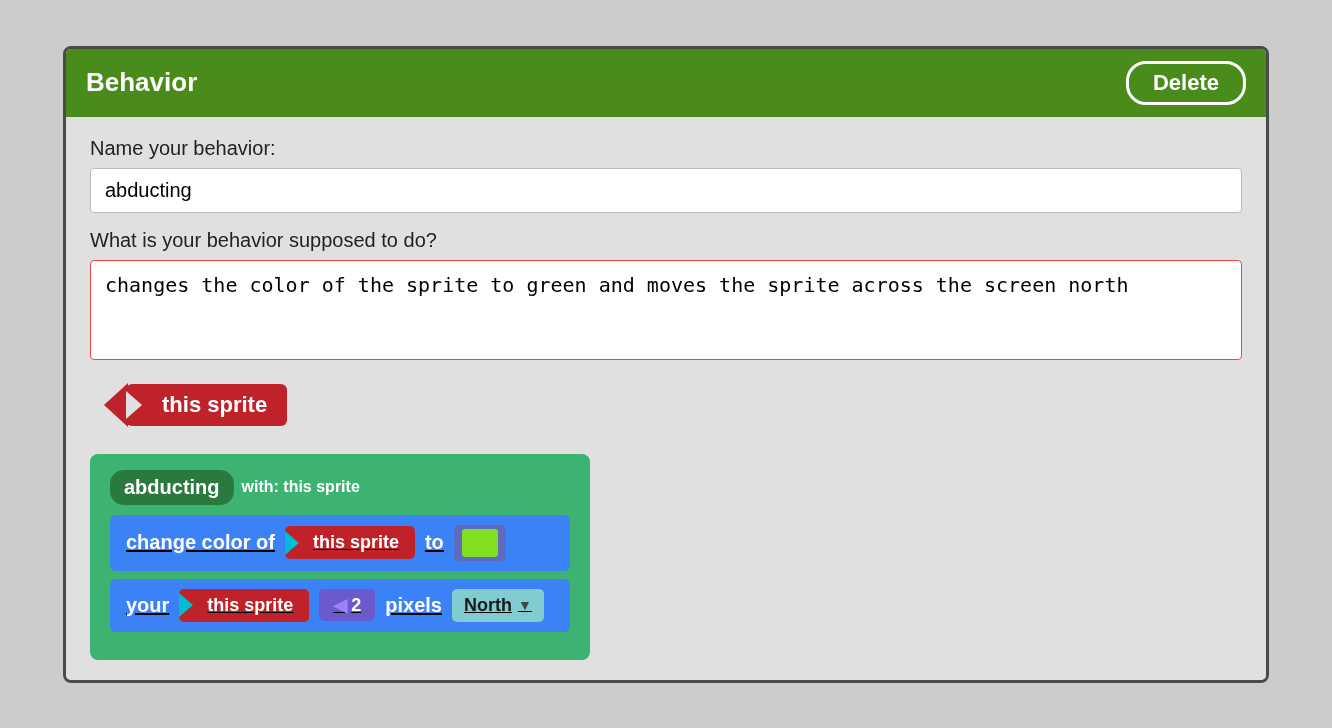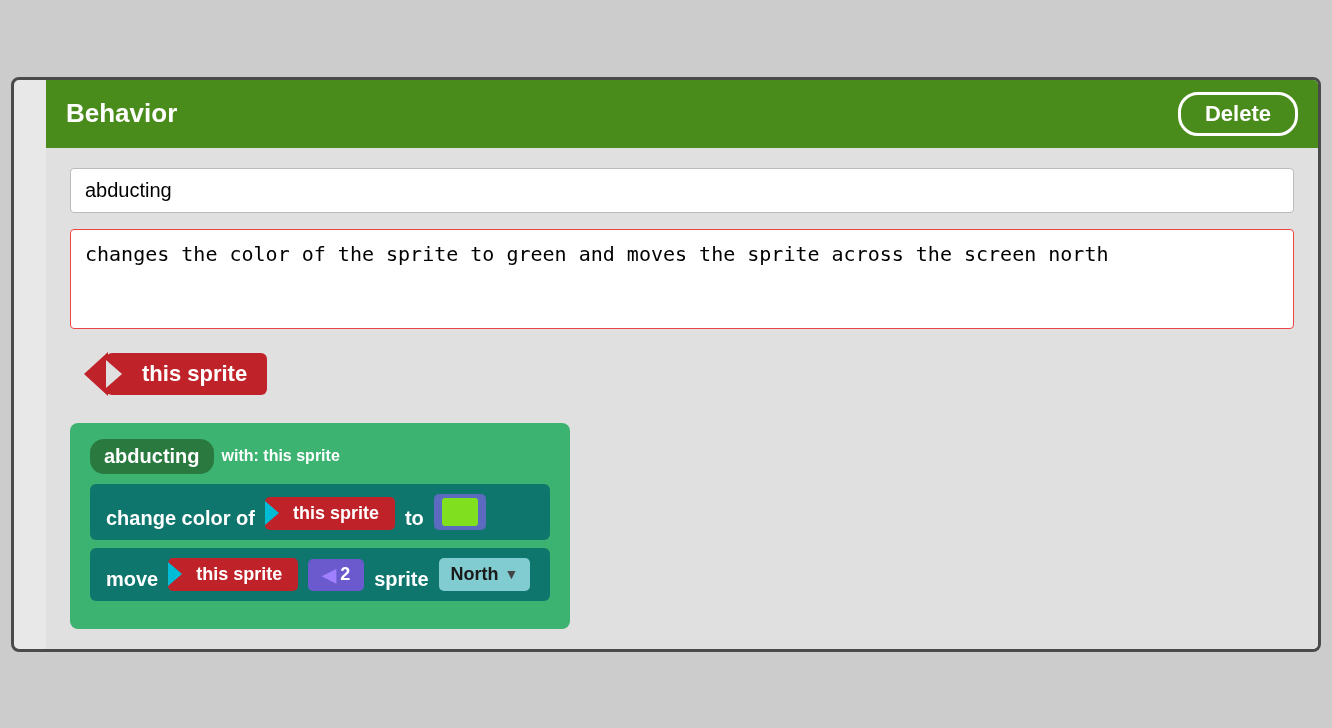--- a/index.html
+++ b/index.html
@@ -7,26 +7,25 @@
       font-family: 'Arial', sans-serif;
       background: #ccc;
       display: flex;
       justify-content: center;
       align-items: center;
       width: 1332px;
       height: 728px;
       overflow: hidden;
     }
     .dialog {
-      width: 1310px;
+      width: 1206px;
       background: #e8e8e8;
       border: 3px solid #4a4a4a;
       border-radius: 8px;
       overflow: hidden;
-      padding-left: 32px;
     }
     .header {
       background: #4a8c1c;
       padding: 12px 20px;
       display: flex;
       align-items: center;
       justify-content: space-between;
     }
     .header-title {
       color: white;
@@ -133,28 +132,29 @@
       font-weight: bold;
       padding: 6px 14px;
       border-radius: 14px;
     }
     .block-header-text {
       color: white;
       font-size: 16px;
       font-weight: bold;
     }
     .block-row {
-      background: #0f766e;
+      background: #3b82f6;
       border-radius: 6px;
       padding: 10px 16px;
       display: flex;
-      align-items: flex-end;
+      align-items: center;
       gap: 10px;
       margin-bottom: 8px;
       min-height: 52px;
+      text-decoration: underline;
     }
     .block-text {
       color: white;
       font-size: 20px;
       font-weight: bold;
     }
     .block-sprite-tag {
       display: inline-flex;
       align-items: center;
       background: #c0222a;
@@ -227,22 +227,24 @@
 <div class="dialog">
 
   <div class="header">
     <span class="header-title">Behavior</span>
     <div class="header-buttons">
       <button class="header-btn">Delete</button>
     </div>
   </div>
 
   <div class="body">
+    <div class="label">Name your behavior:</div>
     <input class="input-field" type="text" value="abducting" style="">
 
+    <div class="label">What is your behavior supposed to do?</div>
     <textarea class="textarea-field" style="">changes the color of the sprite to green and moves the sprite across the screen north</textarea>
 
     
     <div style="margin-bottom: 16px;">
       <span class="sprite-tag">
         <span>this sprite</span>
       </span>
     </div>
 
     
@@ -260,29 +262,29 @@
           <span>this sprite</span>
         </span>
         <span class="block-text">to</span>
         <div class="color-swatch-container">
           <div class="color-swatch" style="background: rgb(128, 224, 32);"></div>
         </div>
       </div>
 
       
       <div class="block-row">
-        <span class="block-text">move</span>
+        <span class="block-text">your</span>
         <span class="block-sprite-tag">
           <span>this sprite</span>
         </span>
         <div class="number-tag">
           <span class="number-arrow-left">◀</span>
           <span>2</span>
         </div>
-        <span class="block-text">sprite</span>
+        <span class="block-text">pixels</span>
         <div class="direction-tag">
           <span>North</span>
           <span class="direction-arrow">▼</span>
         </div>
       </div>
     </div>
   </div>
 </div>
 
 </body></html>

